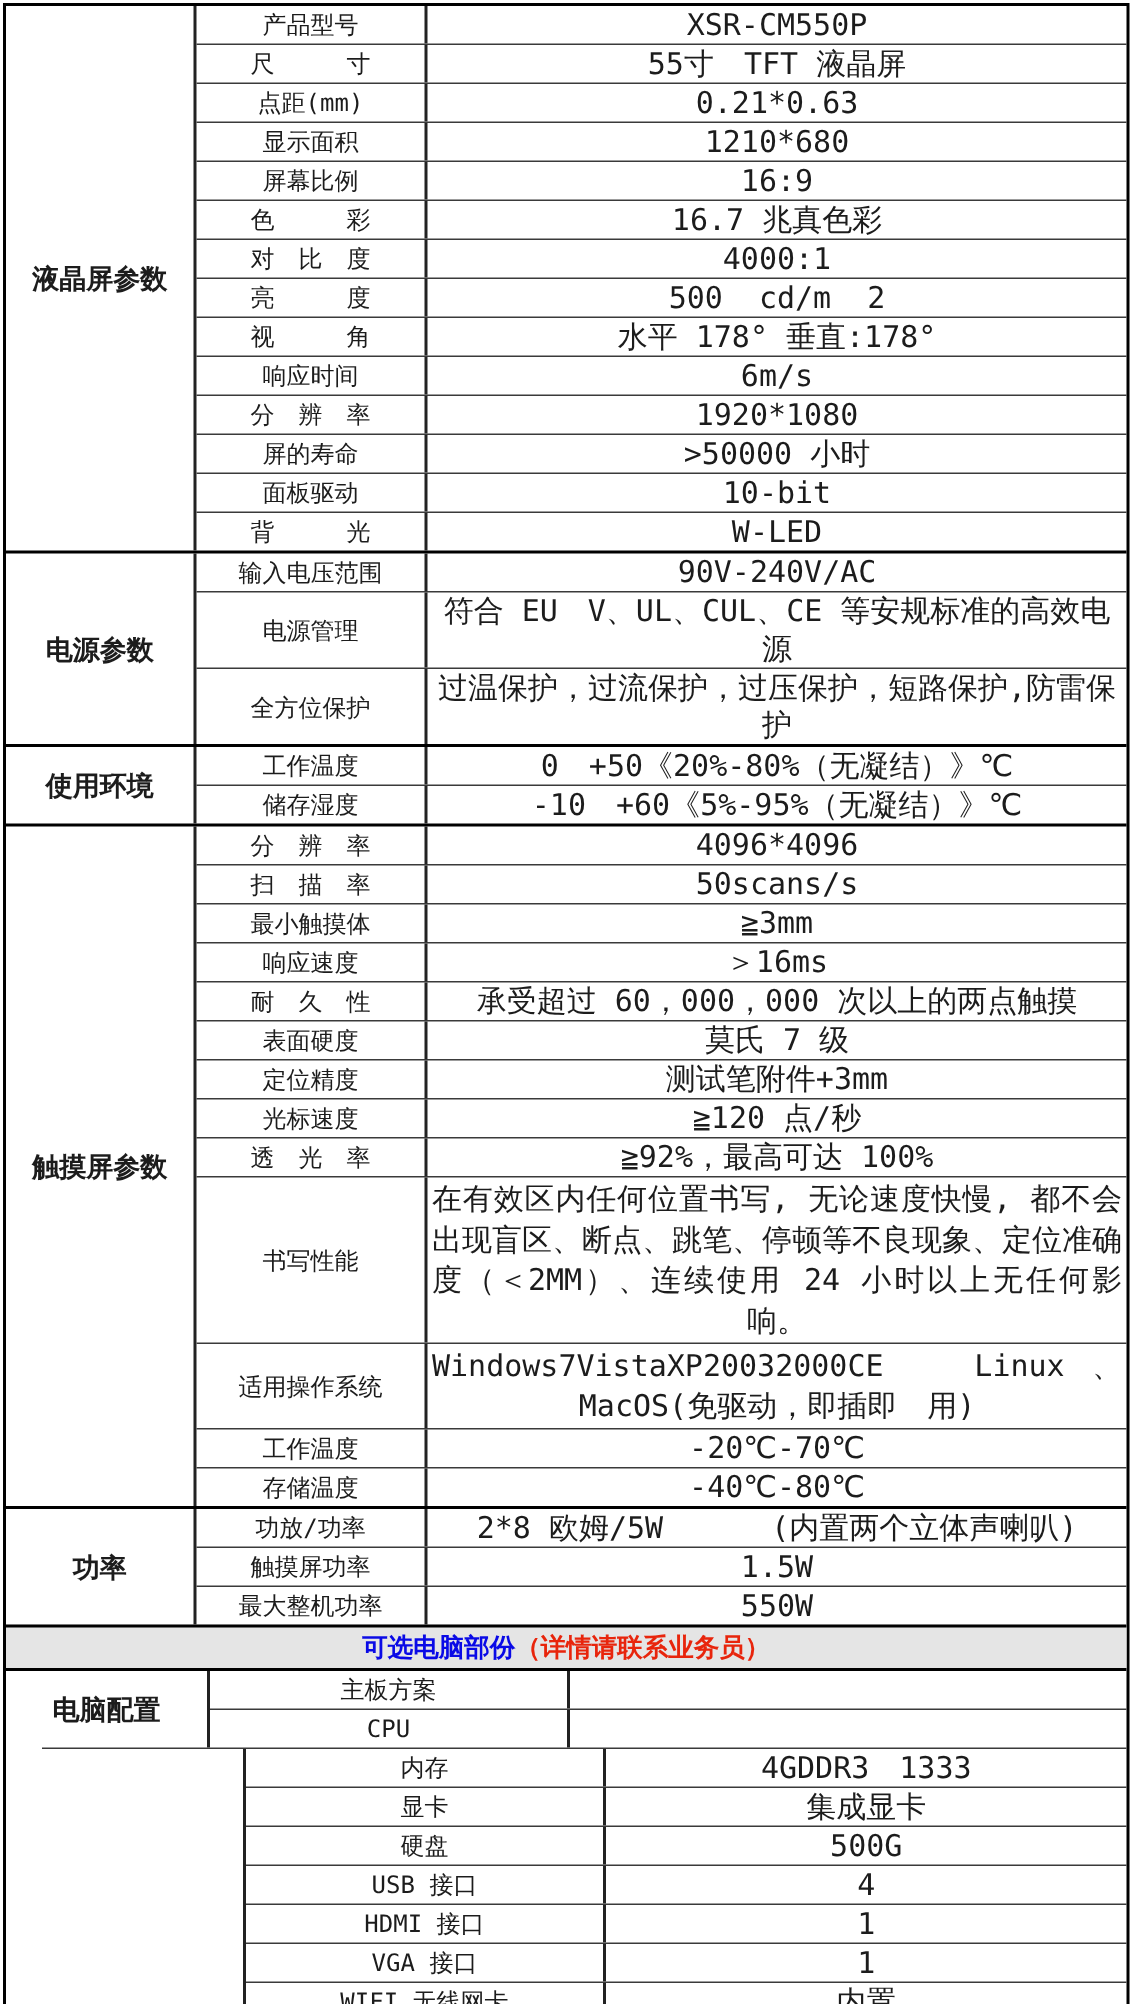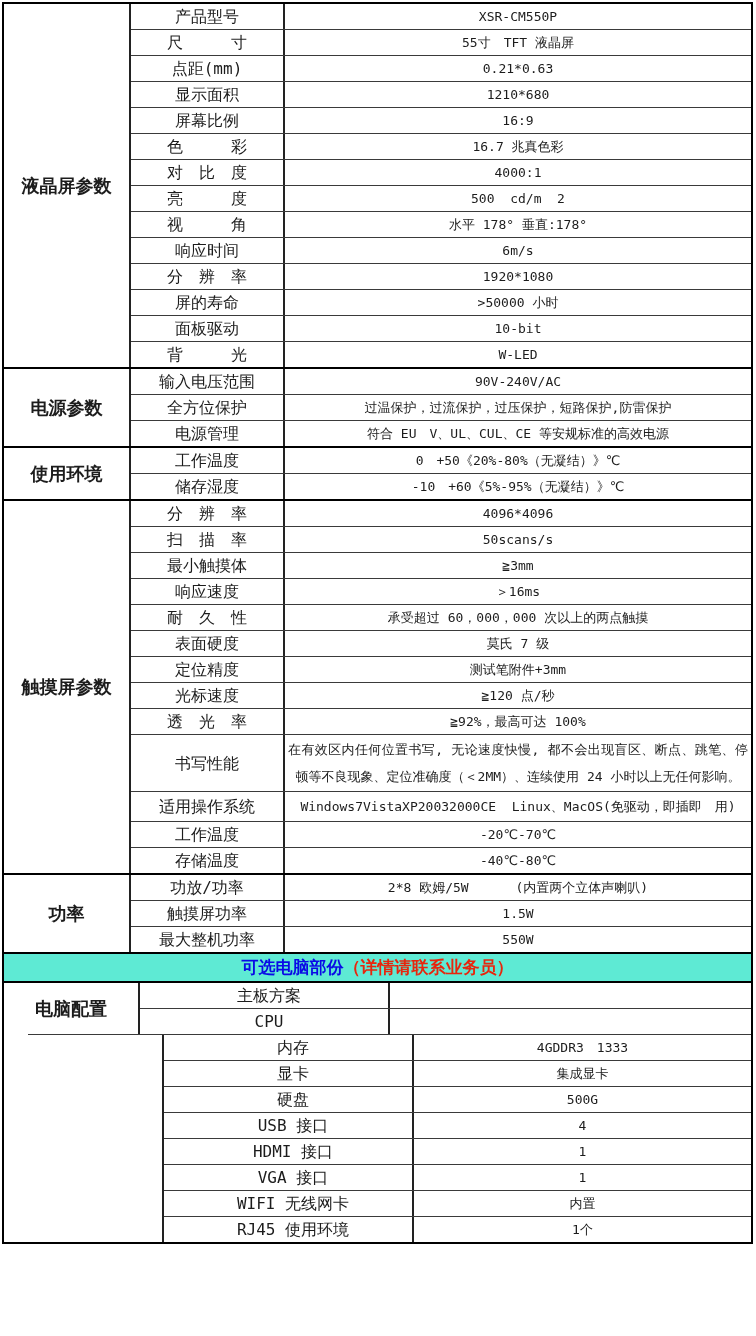--- a/index.html
+++ b/index.html
@@ -28,42 +28,42 @@
   .rows { flex:1 1 auto; display:flex; flex-direction:column; min-width:0; }
   .row { display:flex; }
   .row + .row { border-top:1px solid #3a3a3a; }
   .param {
     flex:0 0 152px;
     border-right:2px solid #222;
     display:flex; align-items:center; justify-content:center;
     min-height:25px; font-size:16px; line-height:25px;
     white-space:pre; text-align:center;
   }
-  .bottom .param { flex:0 0 238px;padding-left:10px; }
+  .bottom .param { flex:0 0 238px; }
   .value {
     flex:1 1 auto; min-width:0;
     display:flex; align-items:center; justify-content:center;
-    min-height:25px; font-size:13px; line-height:25px;
+    min-height:25px; font-size:20px; line-height:25px;
     text-align:center; padding:0 3px;
     white-space:pre-wrap; overflow-wrap:anywhere;
   }
   .value.bold { font-weight:bold; }
   .value.long {
     display:block;
     text-align:justify; text-align-last:center;
     line-height:27px; padding:1px 3px;
   }
   
   .opt-header {
     border-top:2px solid #000;
     border-bottom:2px solid #000;
     min-height:27px;
     display:flex; align-items:center; justify-content:center;
     font-weight:bold; font-size:17px;
-    background:#5eead4;
+    background:#e5e5e5;
   }
   .opt-header .blue { color:#0a0ae6; }
   .opt-header .red  { color:#e8250c; }
 </style>
 </head>
 <body>
 
 <div class="spec-sheet">
 
   <div id="top-table">
@@ -129,26 +129,26 @@
         </div>
       </div>
       <div class="section">
         <div class="cat-cell">电源参数</div>
         <div class="rows">
           <div class="row">
             <div class="param">输入电压范围</div>
             <div class="value">90V-240V/AC</div>
           </div>
           <div class="row">
+            <div class="param">电源管理</div>
+            <div class="value">符合 EU　V、UL、CUL、CE 等安规标准的高效电源</div>
+          </div>
+          <div class="row">
             <div class="param">全方位保护</div>
             <div class="value">过温保护，过流保护，过压保护，短路保护,防雷保护</div>
-          </div>
-          <div class="row">
-            <div class="param">电源管理</div>
-            <div class="value">符合 EU　V、UL、CUL、CE 等安规标准的高效电源</div>
           </div>
         </div>
       </div>
       <div class="section">
         <div class="cat-cell">使用环境</div>
         <div class="rows">
           <div class="row">
             <div class="param">工作温度</div>
             <div class="value">0　+50《20%-80%（无凝结）》℃</div>
           </div>

